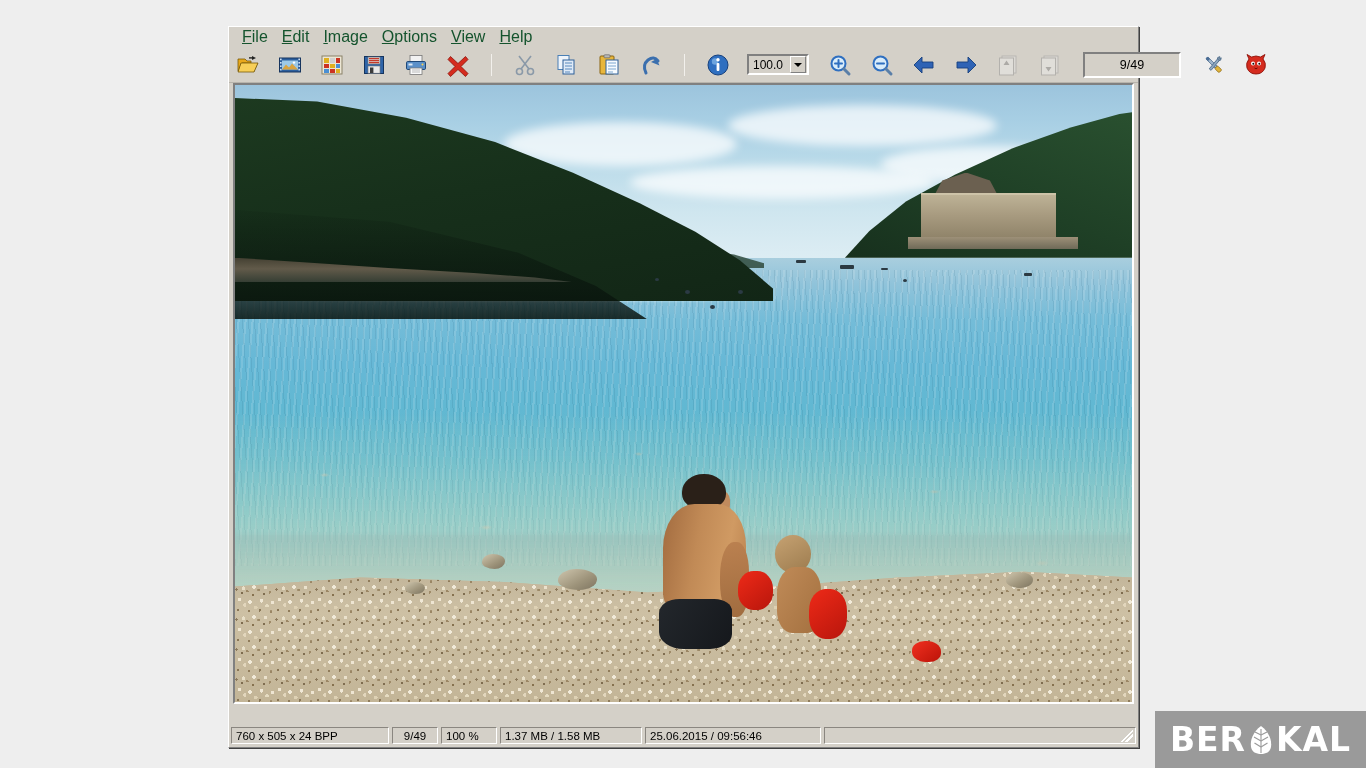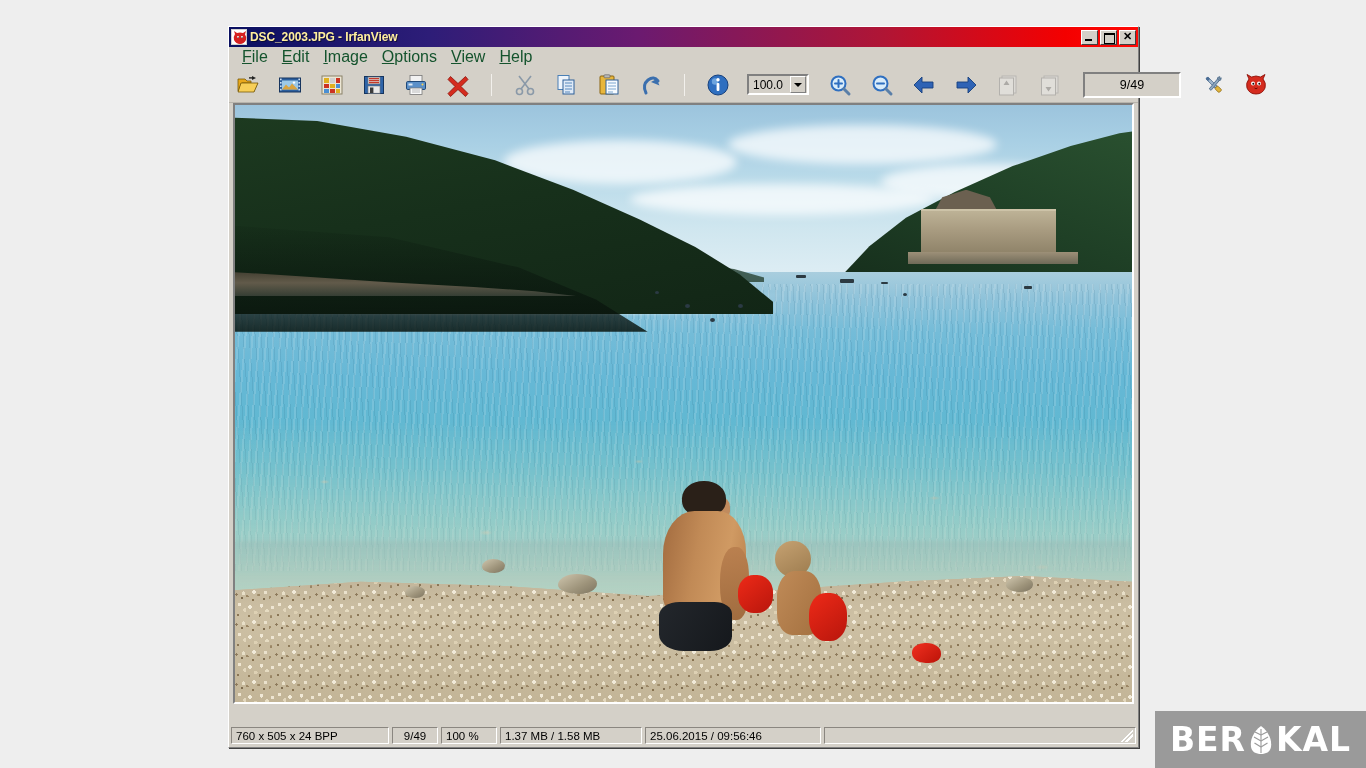--- a/index.html
+++ b/index.html
@@ -436,35 +436,20 @@
     font-family: "DejaVu Sans", sans-serif;
     line-height: 1;
   }
   #wm-leaf { width: 26px; height: 30px; margin: 0 1px; }
 </style>
 </head>
 <body>
 
 <div id="app-window">
 
-  <div id="title-bar">
-    <div id="title-icon">
-      <svg viewBox="0 0 16 16" width="16" height="16">
-        <path d="M3 4 L2 1 L5 3 L8 2.5 L11 3 L14 1 L13 4.5 Q15 7 14 10 Q12 14 8 14 Q4 14 2 10 Q1 7 3 4 Z" fill="#d62020"></path>
-        <circle cx="6" cy="7" r="1.1" fill="#fff"></circle>
-        <circle cx="10" cy="7" r="1.1" fill="#fff"></circle>
-        <circle cx="6.1" cy="7.2" r=".55" fill="#111"></circle>
-        <circle cx="10.1" cy="7.2" r=".55" fill="#111"></circle>
-      </svg>
-    </div>
-    <div id="title-text">DSC_2003.JPG - IrfanView</div>
-    <div class="caption-btn cap-min"></div>
-    <div class="caption-btn cap-max"></div>
-    <div class="caption-btn cap-close">✕</div>
-  </div>
 
   <div id="menu-bar">
     <div class="menu-item"><u>F</u><span>ile</span></div>
     <div class="menu-item"><u>E</u><span>dit</span></div>
     <div class="menu-item"><u>I</u><span>mage</span></div>
     <div class="menu-item"><u>O</u><span>ptions</span></div>
     <div class="menu-item"><u>V</u><span>iew</span></div>
     <div class="menu-item"><u>H</u><span>elp</span></div>
   </div>
 

